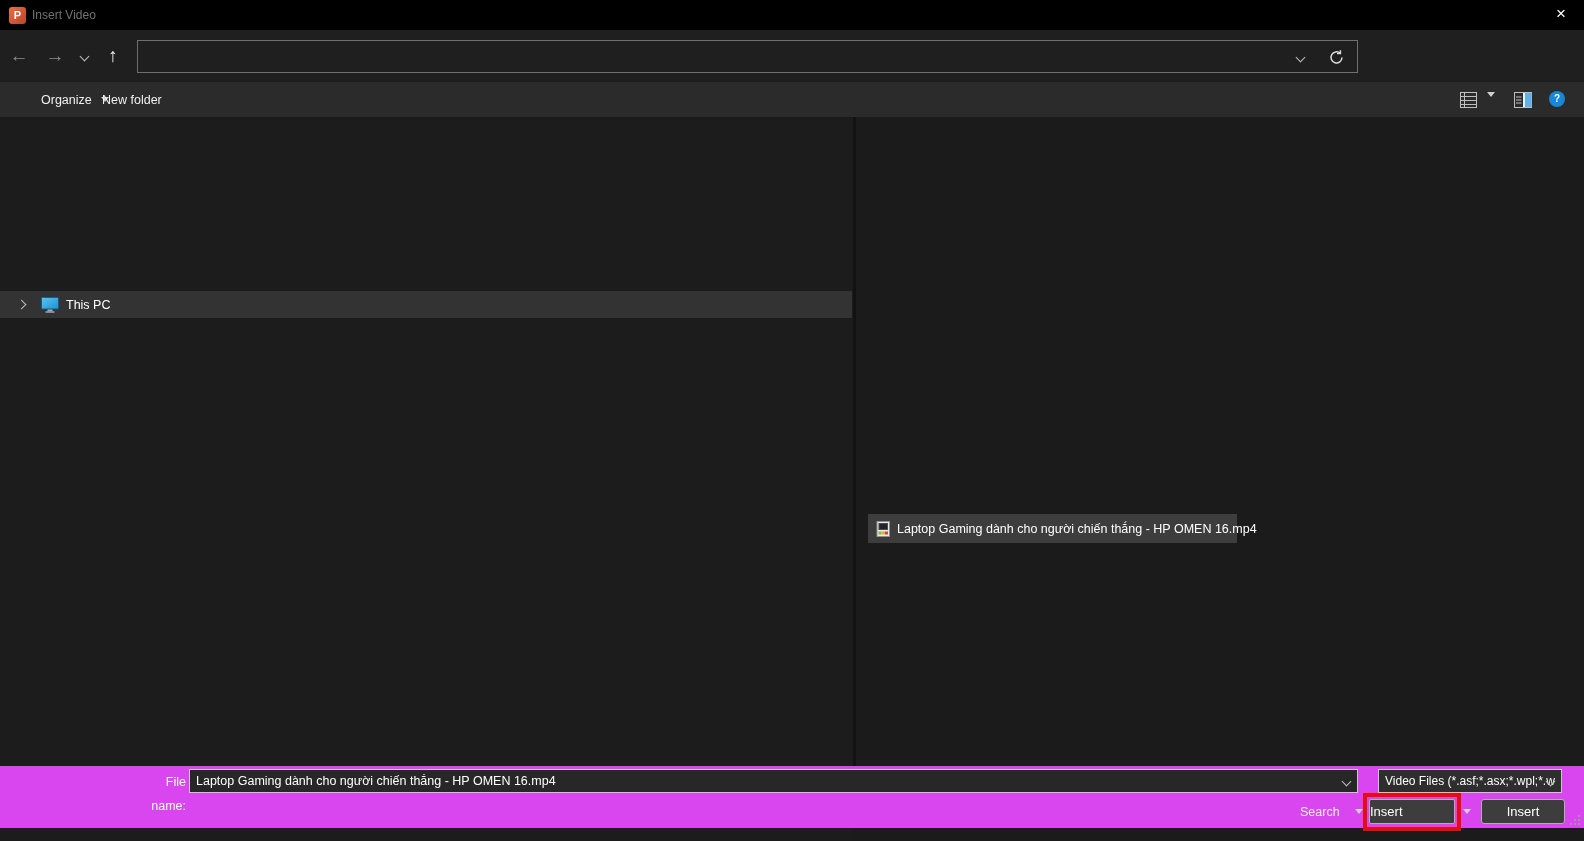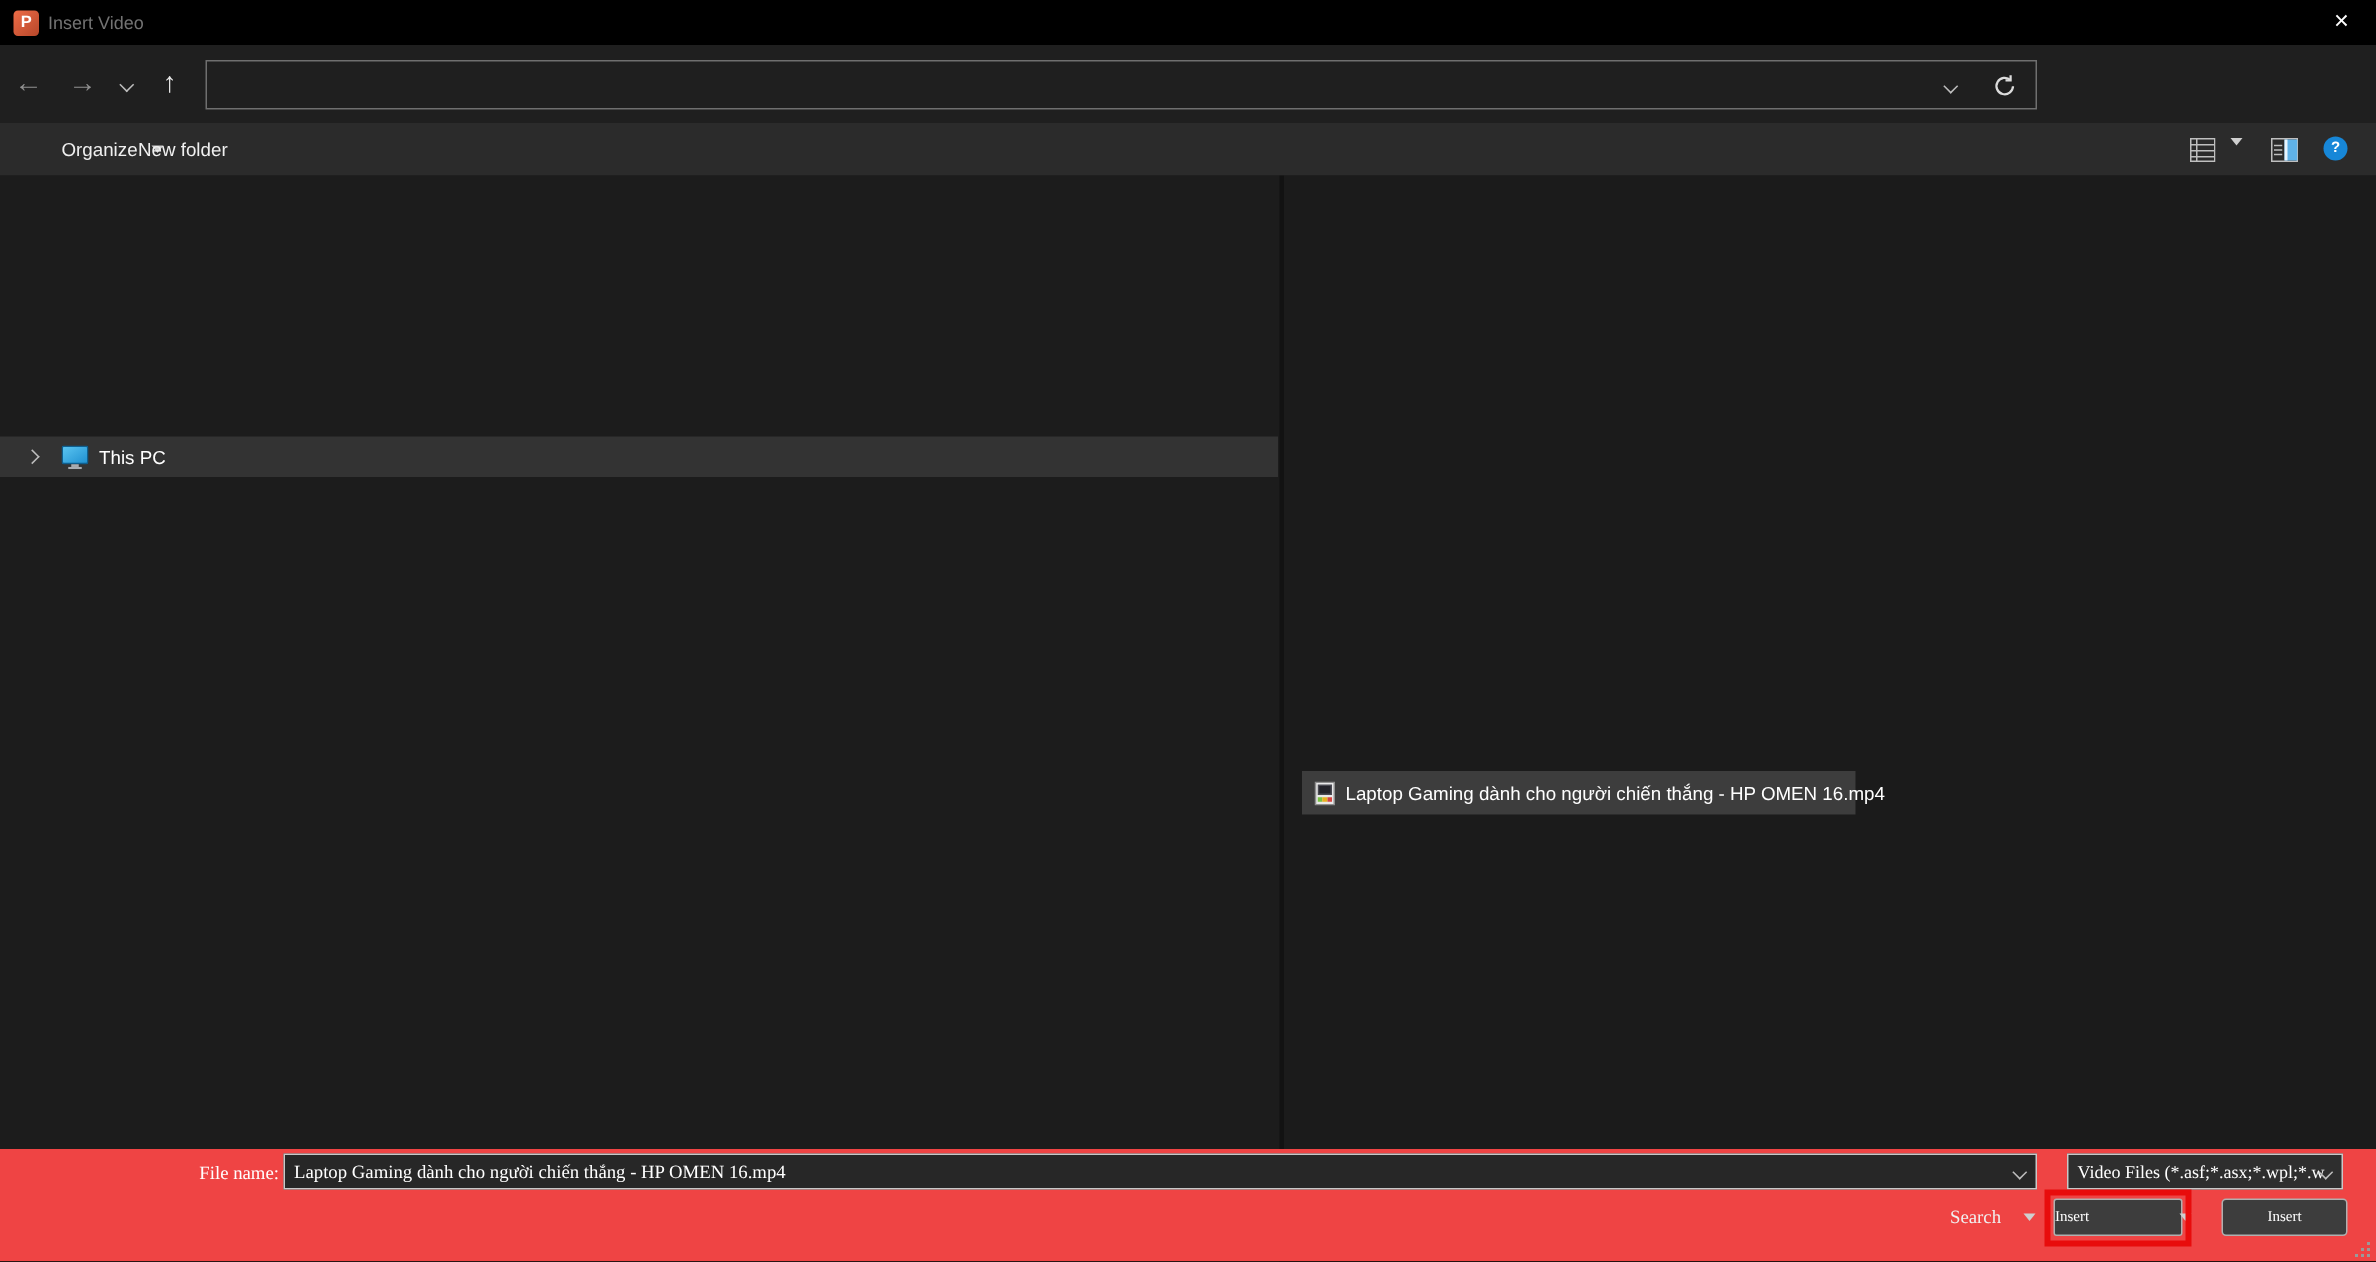--- a/index.html
+++ b/index.html
@@ -53,34 +53,34 @@
   .tree-row { position:absolute; left:0; top:174px; width:852px; height:27px; background:#333333;
               display:flex; align-items:center; color:#ffffff; font-size:12.5px; }
   .tree-chev { margin-left:18px; }
   .tree-icon { margin-left:16px; margin-right:7px; }
 
   .file-row { position:absolute; left:12px; top:397px; width:369px; height:29px; background:#3d3d3d;
               display:flex; align-items:center; color:#ffffff; font-size:12.5px; white-space:nowrap; }
   .file-icon { margin-left:8px; margin-right:6px; flex:none; }
 
   
-  .footer { position:absolute; left:0; top:766px; width:100%; height:75px; background:#ef4444;font-family:Liberation Serif, serif; }
+  .footer { position:absolute; left:0; top:766px; width:100%; height:62px; background:#d946ef; }
   .fn-label { position:absolute; left:128px; top:4px; width:58px; height:24px; line-height:24px;
               color:#ffffff; font-size:12.5px; text-align:right; }
   .fn-combo { position:absolute; left:189px; top:3px; width:1169px; height:24px; border:1px solid #c8c8c8; background:#272727; }
   .fn-input { position:absolute; left:0; top:0; width:1140px; height:22px; background:transparent; border:none; outline:none;
               color:#fff; font-size:12.5px; padding-left:6px; font-family:inherit; }
   .combo-chev { position:absolute; right:7px; top:8px; }
   .ft-select { position:absolute; left:1378px; top:3px; width:184px; height:24px; border:1px solid #c8c8c8;
                background:#2e2e2e; color:#fff; font-size:12px; line-height:22px; padding-left:6px; white-space:nowrap; overflow:hidden; }
   .tools { position:absolute; left:1300px; top:33px; height:25px; display:flex; align-items:center; gap:15px;
            color:#f0f0f0; font-size:12.5px; }
   .annotation { position:absolute; left:1363px; top:27px; width:98px; height:38px; border:4px solid #e80c0c; }
   .btn { position:absolute; top:33px; height:25px; background:#3d3d3d; border:1px solid #b0b0b0; border-radius:2px;
-         color:#ffffff; font-size:10px; display:flex; align-items:center;gap:30px; }
+         color:#ffffff; font-size:13px; display:flex; align-items:center;gap:30px; }
   .btn-insert { left:1369px; width:86px; }
   .btn-insert .lbl { flex:1; text-align:center; }
   .split-div { width:1px; height:23px; background:#9a9a9a; }
   .split-arrow { width:17px; display:flex; justify-content:center; }
   .btn-cancel { left:1481px; width:84px; justify-content:center; border-radius:3px; }
   .grip { position:absolute; right:4px; bottom:3px; width:10px; height:10px; }
   .grip i { position:absolute; width:2px; height:2px; background:#9a9a9a; }
 </style>
 </head>
 <body>
@@ -108,21 +108,21 @@
       </svg>
     </div>
 
   </div>
 
   <div class="toolbar">
     <div class="tool-item" style="left:17px;margin-left:24px;">
       <span>Organize</span>
       <span class="tri"></span>
     </div>
-    <div class="tool-item" style="left:92px;">
+    <div class="tool-item" style="left:102px;">
       <span>New folder</span>
     </div>
 
     <svg class="view-icon" style="left:1460px;" width="17" height="16" viewBox="0 0 17 16">
       <rect x="0.5" y="0.5" width="16" height="15" fill="none" stroke="#bfbfbf"></rect>
       <line x1="0.5" y1="4.5" x2="16.5" y2="4.5" stroke="#bfbfbf"></line>
       <line x1="0.5" y1="8.5" x2="16.5" y2="8.5" stroke="#bfbfbf"></line>
       <line x1="0.5" y1="12.5" x2="16.5" y2="12.5" stroke="#bfbfbf"></line>
       <line x1="4.5" y1="0.5" x2="4.5" y2="15.5" stroke="#bfbfbf"></line>
     </svg>

